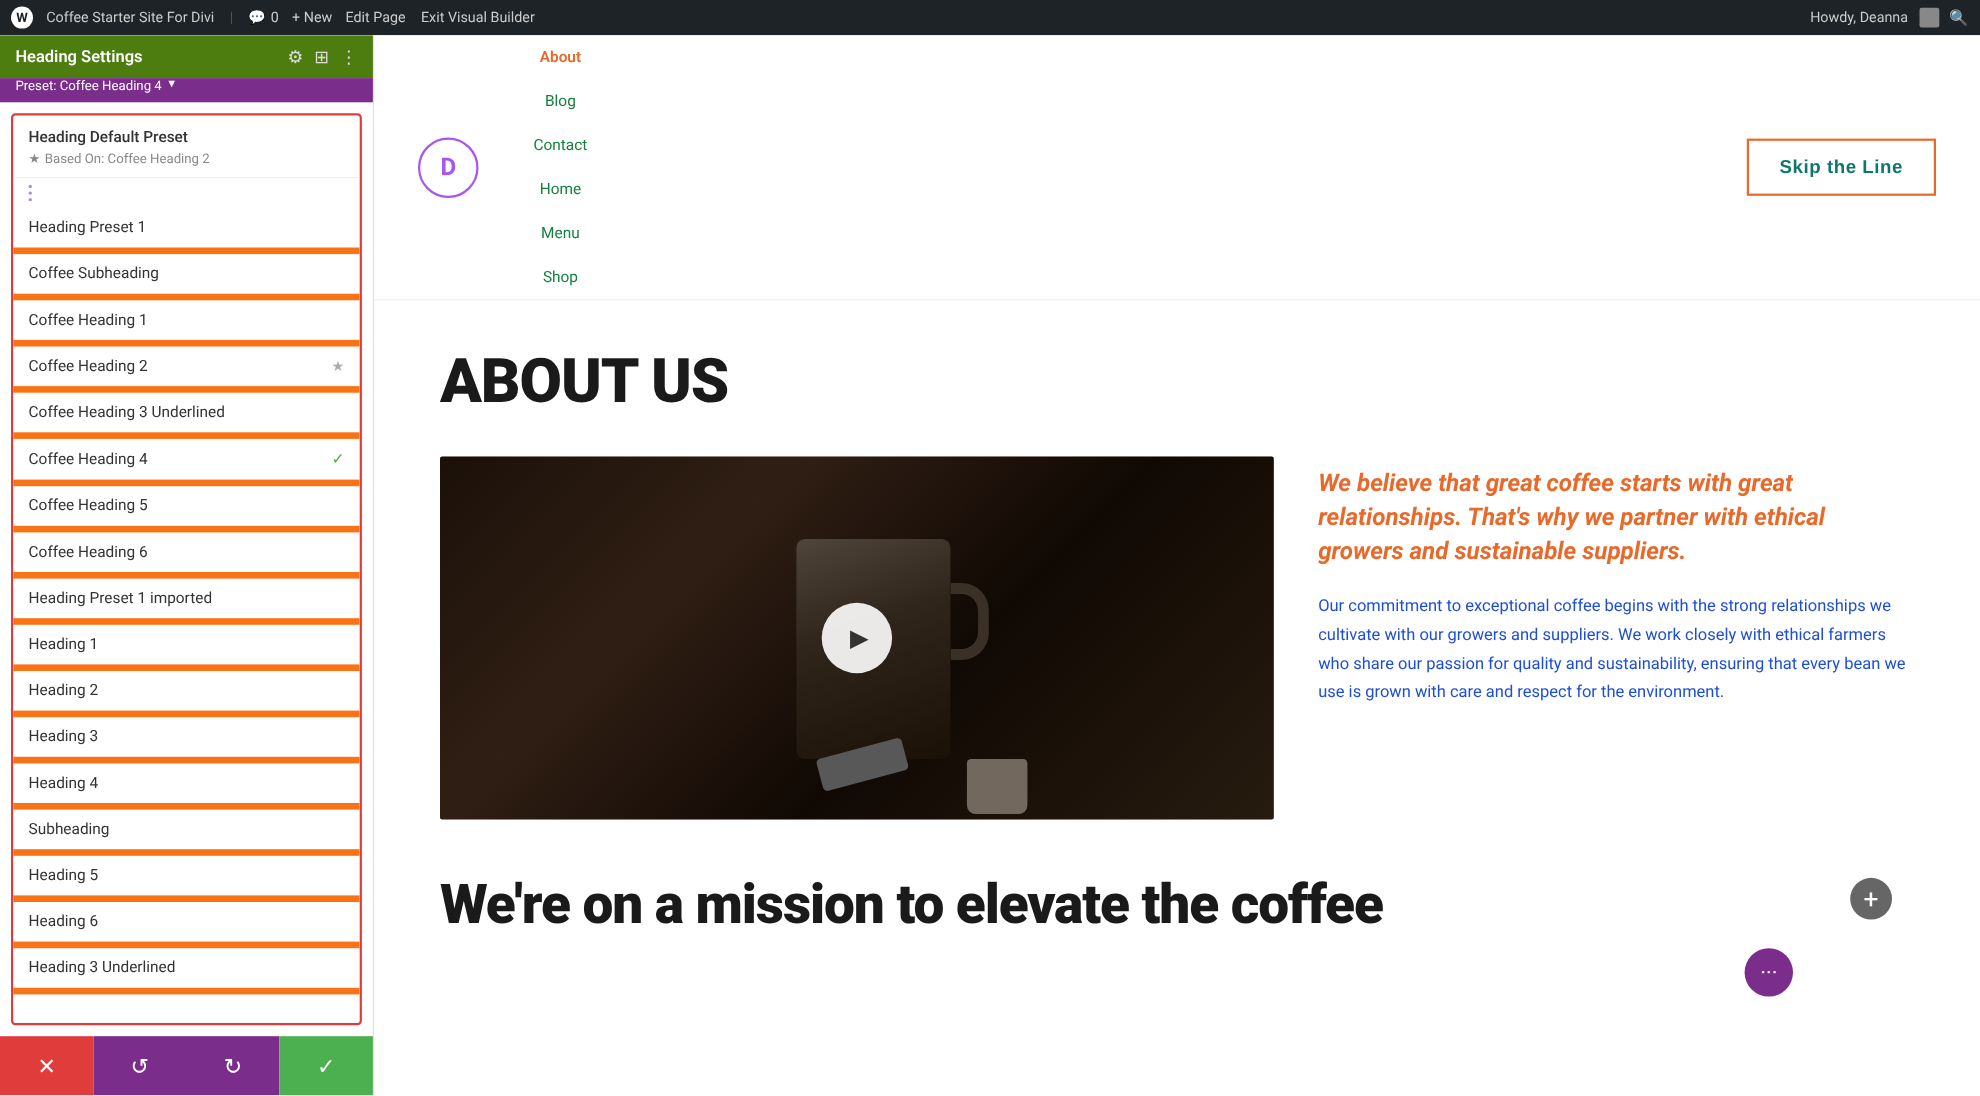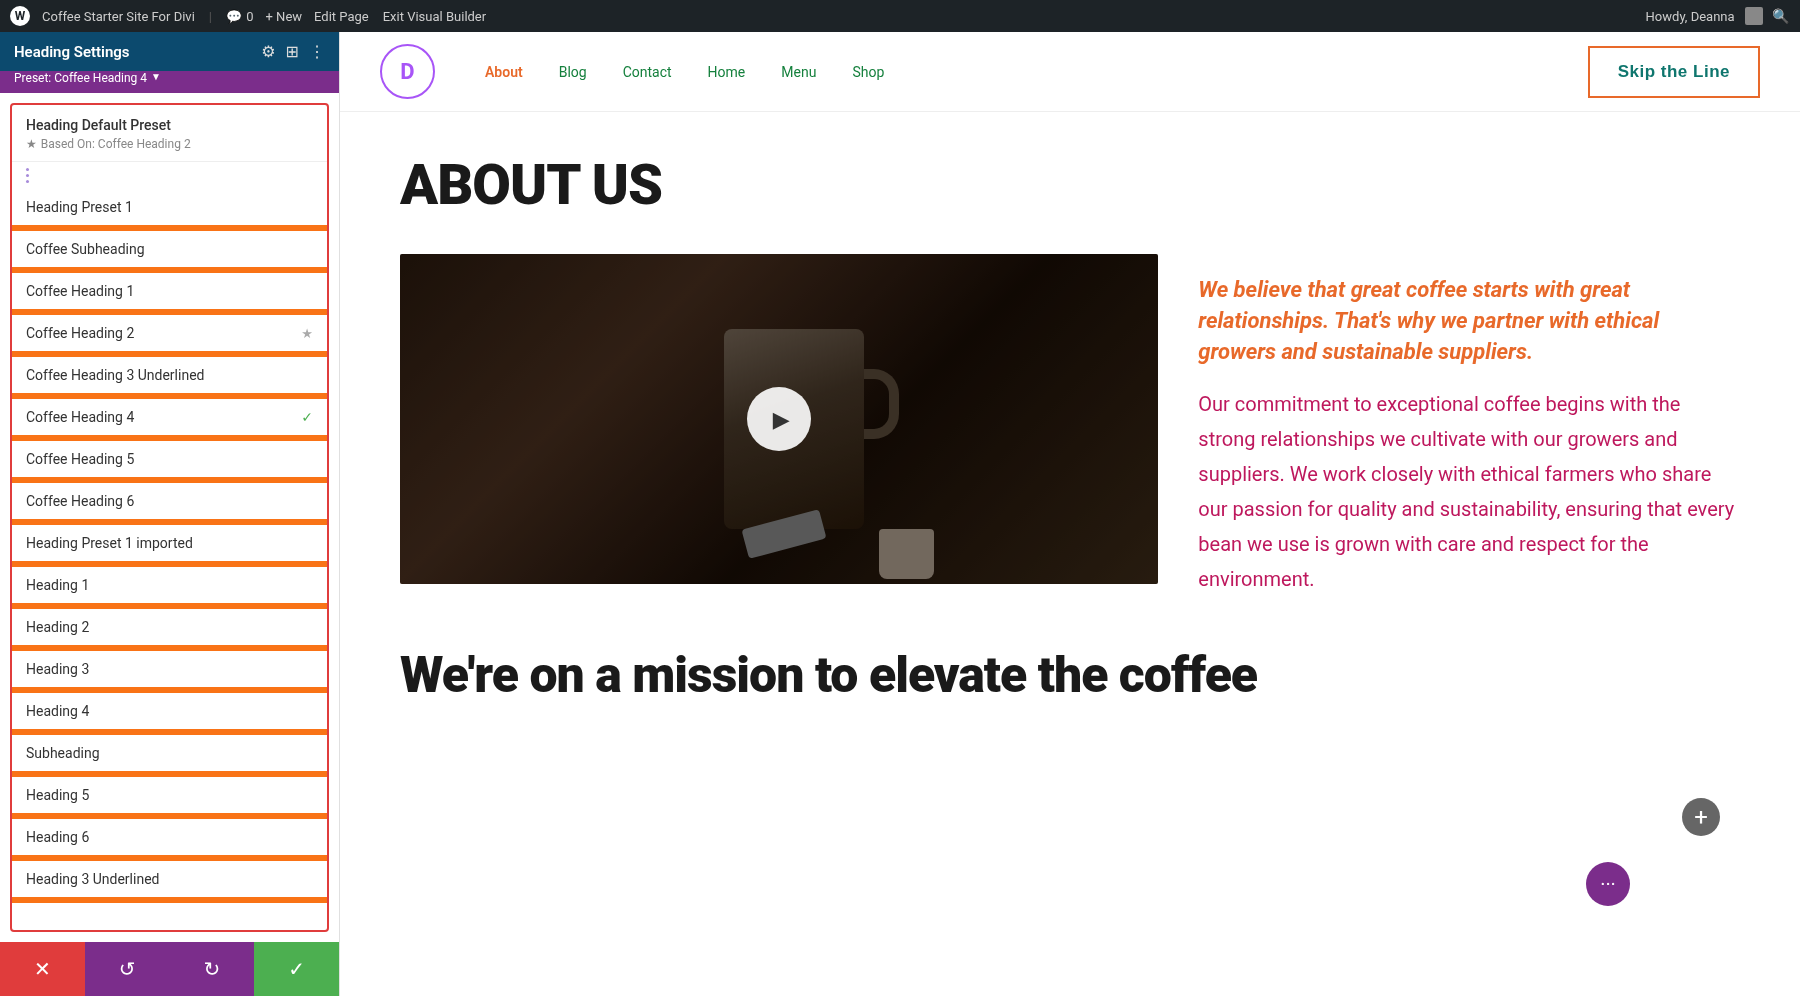--- a/index.html
+++ b/index.html
@@ -46,25 +46,25 @@
     .left-panel {
       width: 340px;
       background: #fff;
       display: flex;
       flex-direction: column;
       flex-shrink: 0;
       border-right: 1px solid #e0e0e0;
     }
 
     .panel-header {
-      background: #0c4a6e;
+      background: #4d7c0f;
       color: #fff;
       padding: 10px 14px;
       display: flex;
-      align-items: center;
+      align-items: flex-start;
       justify-content: space-between;
     }
     .panel-title { font-size: 15px; font-weight: 600; }
     .panel-header-icons { display: flex; gap: 10px; align-items: center; }
     .panel-icon { font-size: 16px; color: #ddd; cursor: pointer; }
 
     .panel-preset-label {
       background: #7b2d8b;
       color: #fff;
       padding: 0 14px 8px 14px;
@@ -149,21 +149,21 @@
       width: 55px; height: 55px;
       border-radius: 50%;
       border: 2px solid #a855f7;
       display: flex; align-items: center; justify-content: center;
       color: #a855f7;
       font-size: 22px;
       font-weight: bold;
       margin-right: 20px;
       flex-shrink: 0;
     }
-    .nav-links { display: flex; gap: 36px; align-items: center; }
+    .nav-links { display: flex; gap: 24px; align-items: center; flex-direction: column; }
     .nav-link { font-size: 14px; color: #15803d; cursor: pointer; text-decoration: none; }
     .nav-link.active { color: #e8692a; font-weight: 600; }
     .nav-right { margin-left: auto; }
     .skip-btn {
       border: 2px solid #e8692a;
       color: #0f766e;
       background: transparent;
       padding: 14px 28px;
       font-size: 17px;
       font-weight: 600;
@@ -233,25 +233,24 @@
       flex: 1;
       padding-top: 10px;
     }
     .highlight-text {
       font-size: 22px;
       font-weight: 700;
       color: #e8692a;
       line-height: 1.4;
       margin-bottom: 20px;
       font-style: italic;
-      margin-top: 11px;
     }
     .body-text {
-      font-size: 20px;
-      color: #be185d;
+      font-size: 15px;
+      color: #1d4ed8;
       line-height: 1.75;
     }
 
     .mission-heading {
       font-size: 50px;
       font-weight: 900;
       color: #1a1a1a;
       margin-top: 50px;
       line-height: 1.15;
       letter-spacing: -1px;

